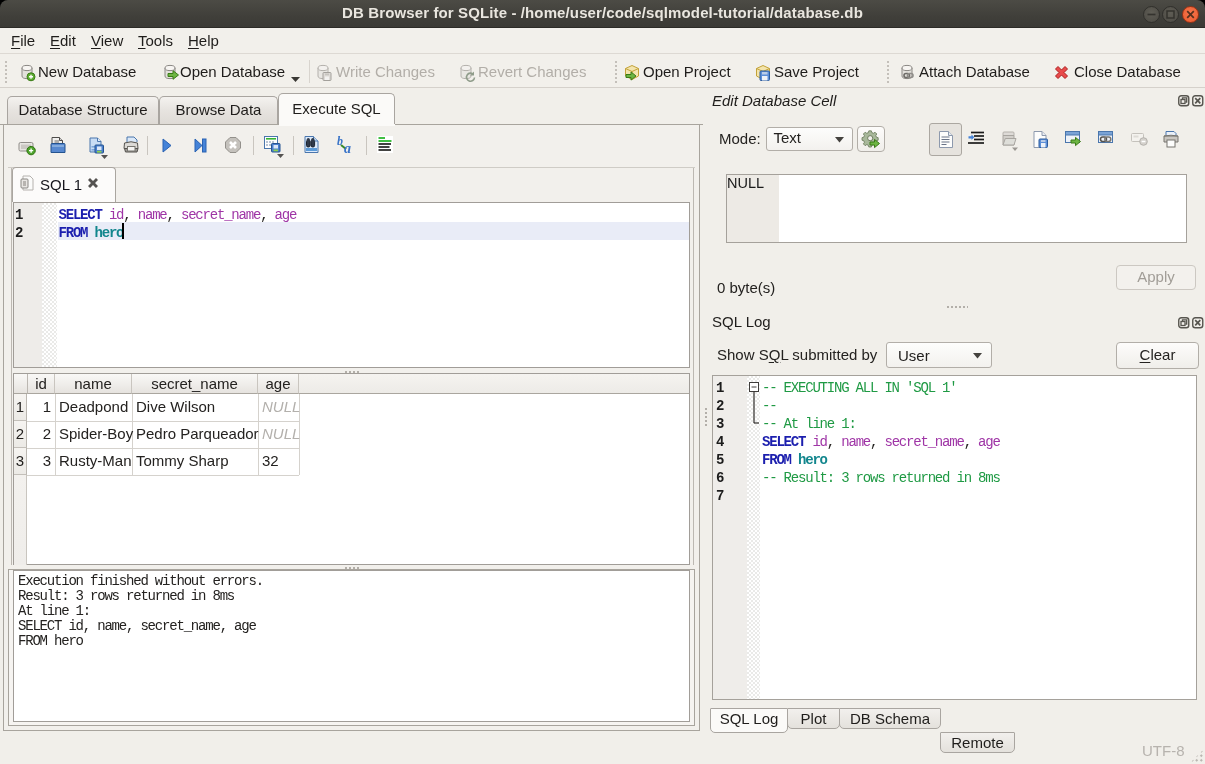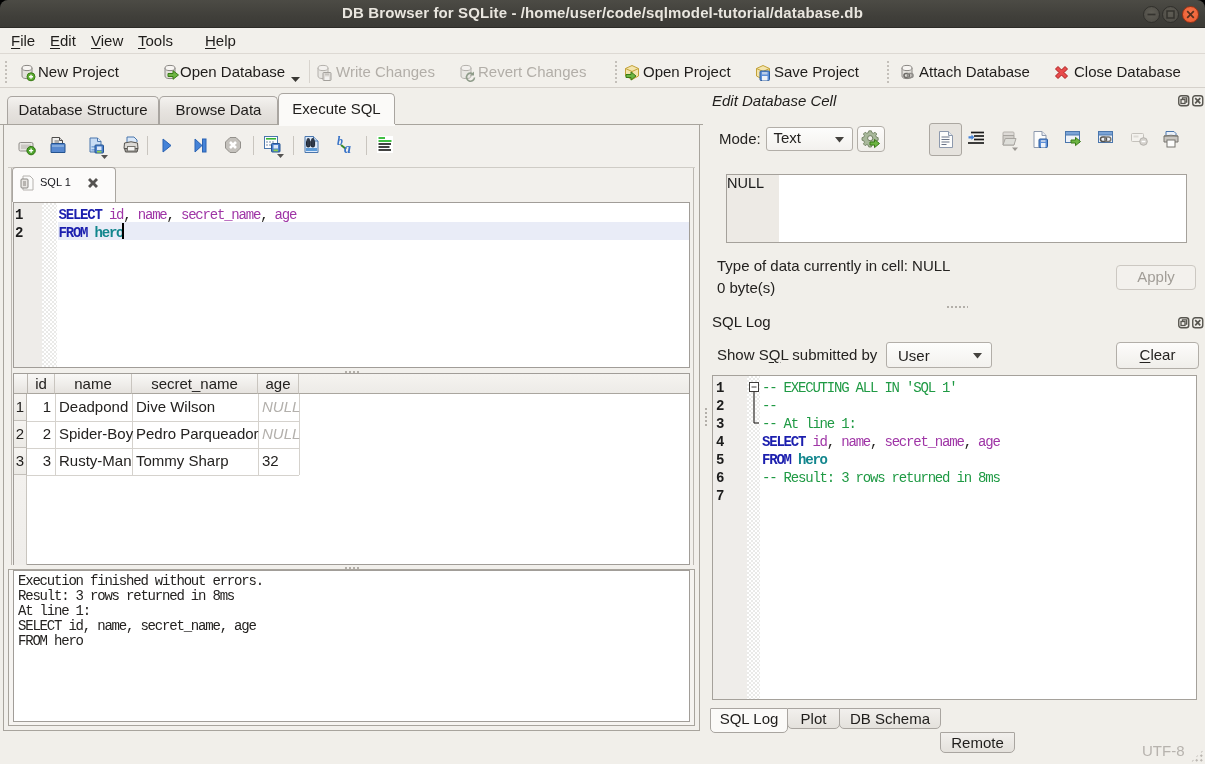--- a/index.html
+++ b/index.html
@@ -84,21 +84,21 @@
     <svg width="15" height="15">
         <path d="M4.2 4.2 L10.8 10.8 M10.8 4.2 L4.2 10.8" stroke="#55301d" stroke-width="1.7"></path>
       </svg>
   </div>
 
   <div id="menubar" class="abs"></div>
   <div class="abs menuitem" style="left:11px;"><span>F</span>ile</div>
   <div class="abs menuitem" style="left:50px;"><span>E</span>dit</div>
   <div class="abs menuitem" style="left:91px;"><span>V</span>iew</div>
   <div class="abs menuitem" style="left:138px;"><span>T</span>ools</div>
-  <div class="abs menuitem" style="left:188px;margin-left:17px;"><span>H</span>elp</div>
+  <div class="abs menuitem" style="left:188px;"><span>H</span>elp</div>
 
   <div id="toolbar" class="abs"></div>
   <div class="abs tbgrip" style="left:4px;"></div>
   <svg id="tb-icons" class="abs" style="left:0;top:54px;" width="1205" height="34">
 
     <g transform="translate(20,11)">
       <path d="M2 3 v8 a5 2.6 0 0 0 10 0 v-8" fill="#e3e1dc" stroke="#8b8884"></path>
       <ellipse cx="7" cy="3" rx="5" ry="2.6" fill="#f7f5f2" stroke="#8b8884"></ellipse>
       <circle cx="11" cy="11.8" r="4" fill="#5fae34" stroke="#3a7b17"></circle>
       <path d="M11 9.8 v4 M9 11.8 h4" stroke="#fff" stroke-width="1.4"></path>
@@ -144,21 +144,21 @@
       <path d="M2 3 v8 a5 2.6 0 0 0 10 0 v-8" fill="#e3e1dc" stroke="#8b8884"></path>
       <ellipse cx="7" cy="3" rx="5" ry="2.6" fill="#f7f5f2" stroke="#8b8884"></ellipse>
       <rect x="4" y="8.5" width="5.5" height="4" rx="2" fill="none" stroke="#6e6c68" stroke-width="1.6"></rect>
       <rect x="7.5" y="8.5" width="5.5" height="4" rx="2" fill="none" stroke="#8f8d89" stroke-width="1.6"></rect>
     </g>
 
     <g transform="translate(1054,11)">
       <path d="M1.5 4 L4 1.5 L7.5 5 L11 1.5 L13.5 4 L10 7.5 L13.5 11 L11 13.5 L7.5 10 L4 13.5 L1.5 11 L5 7.5 Z" fill="#e84b4b" stroke="#ad1f1f"></path>
     </g>
   </svg>
-  <div class="abs tbtext" style="left:38px;">New Project</div>
+  <div class="abs tbtext" style="left:38px;">New Database</div>
   <div class="abs tbtext" style="left:180px;">Open Database</div>
   <div class="abs tbsep" style="left:309px;"></div>
   <div class="abs tbtext dis" style="left:336px;">Write Changes</div>
   <div class="abs tbtext dis" style="left:478px;">Revert Changes</div>
   <div class="abs tbgrip" style="left:614px;"></div>
   <div class="abs tbtext" style="left:643px;">Open Project</div>
   <div class="abs tbtext" style="left:774px;">Save Project</div>
   <div class="abs tbgrip" style="left:886px;"></div>
   <div class="abs tbtext" style="left:919px;">Attach Database</div>
   <div class="abs tbtext" style="left:1074px;">Close Database</div>
@@ -262,21 +262,21 @@
         <line x1="1.5" y1="5" x2="14.5" y2="5" stroke="#1db421"></line>
         <line x1="1.5" y1="8" x2="14" y2="8" stroke="#20201e"></line>
         <line x1="1.5" y1="11" x2="12.5" y2="11" stroke="#20201e"></line>
         <line x1="1.5" y1="14" x2="14" y2="14" stroke="#20201e"></line>
       </g>
     </g>
   </svg>
 
   <div class="abs" style="left:8px; top:167px; width:687px; height:1px; background:#cfccc6;"></div>
   <div class="abs" style="left:12px; top:167px; width:104px; height:35px; background:#fcfbfa; border:1px solid #aaa6a0; border-bottom:none; border-radius:4px 4px 0 0;"></div>
-  <div class="abs" style="left:40px; top:176px; font-size:11px; color:#16161c;">SQL 1</div>
+  <div class="abs" style="left:40px; top:176px; font-size:15px; color:#16161c;">SQL 1</div>
   <div class="abs" style="left:86px; top:176px;">
       <svg width="14" height="14" viewBox="0 0 14 14">
         <path d="M2 4 L4 2 L7 5 L10 2 L12 4 L9 7 L12 10 L10 12 L7 9 L4 12 L2 10 L5 7 Z" fill="#555351"></path>
       </svg>
     </div>
   <div class="abs" style="left:20px; top:175px;">
       <svg width="16" height="16" viewBox="0 0 16 16">
         <path d="M3 1 L10 1 L13 4 L13 15 L3 15 Z" fill="#fbfbfa" stroke="#b5b2ae"></path>
         <rect x="1" y="4" width="7" height="9" rx="1" fill="#e8e6e3" stroke="#8a8884"></rect>
         <rect x="3" y="6" width="3" height="5" fill="#b7b4b0"></rect>
@@ -427,21 +427,20 @@
       <path d="M1 5 h14 v6 h-14 z" fill="#c9c6c1" stroke="#77756f"></path>
       <path d="M1 5 q7 -1.5 14 0" fill="#dddbd7" stroke="#77756f"></path>
       <rect x="4" y="9" width="8" height="7" fill="#fdfdfc" stroke="#77756f"></rect>
     </g>
   </svg>
 
   <div class="abs" style="left:726px; top:174px; width:461px; height:69px; border:1px solid #a5a19b; background:#fff;"></div>
   <div class="abs" style="left:727px; top:175px; width:52px; height:67px; background:#edeae5;"></div>
   <div class="abs" style="left:727px; top:174.5px; font-size:14.5px; color:#1a1a1a;">NULL</div>
 
-  <div class="abs" style="left:717px; top:257px;">Type of data currently in cell: NULL</div>
   <div class="abs" style="left:717px; top:279px;">0 byte(s)</div>
   <div class="abs btn dis" style="left:1116px; top:265px; width:80px; height:25px; padding-top:2px;">Apply</div>
 
   <div class="abs grip-h" style="left:946px; top:305px; width:22px; height:3px;"></div>
 
   <div class="abs docktitle" style="left:712px; top:313px;">SQL Log</div>
   <svg id="dockbtn2" class="abs" style="left:1177.5px; top:316.5px;" width="26" height="12" viewBox="0 0 26 12">
     <rect x="0.75" y="0.75" width="10" height="10" rx="2.5" fill="none" stroke="#57554f" stroke-width="1.4"></rect>
     <path d="M4.5 4 V2.8 h4.2 v4.2 H7.5" fill="none" stroke="#57554f" stroke-width="1.3"></path>
     <rect x="3" y="4.5" width="4" height="4" fill="none" stroke="#57554f" stroke-width="1.3"></rect>

